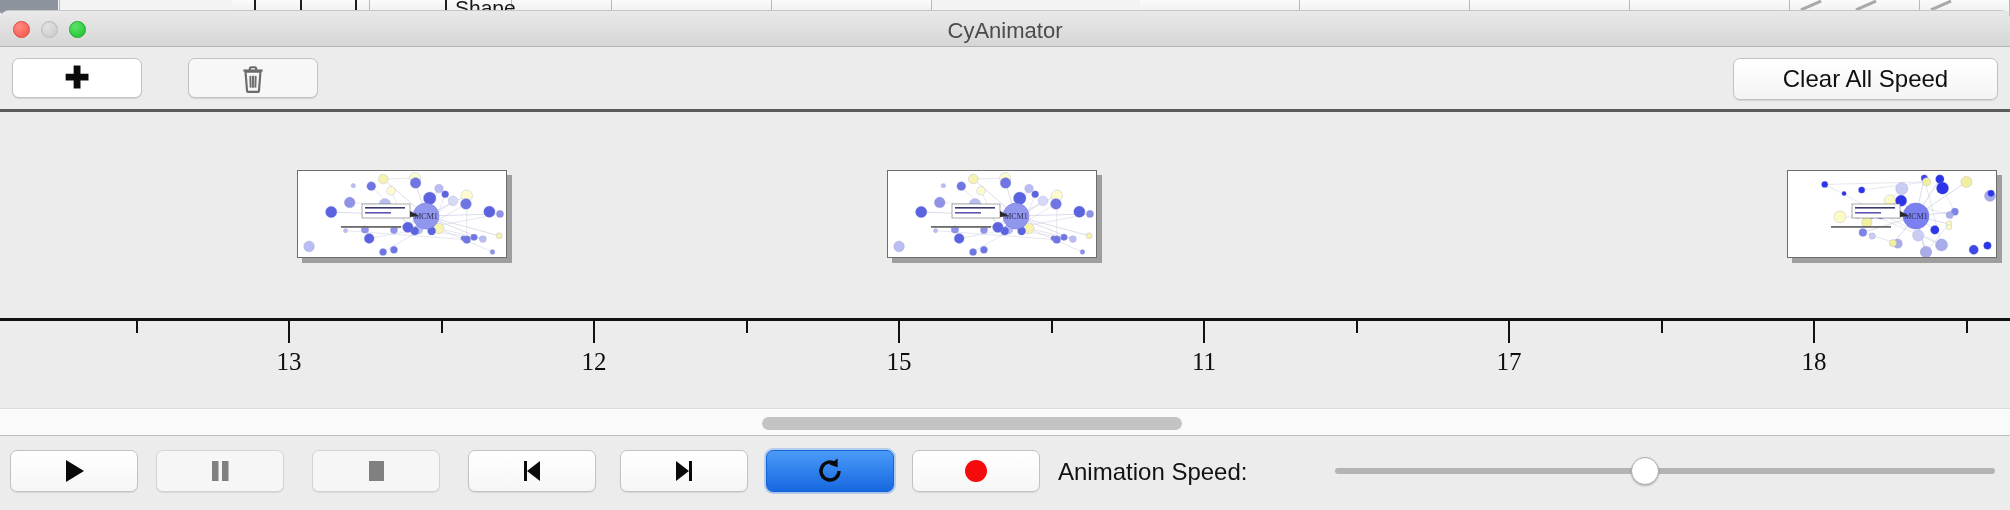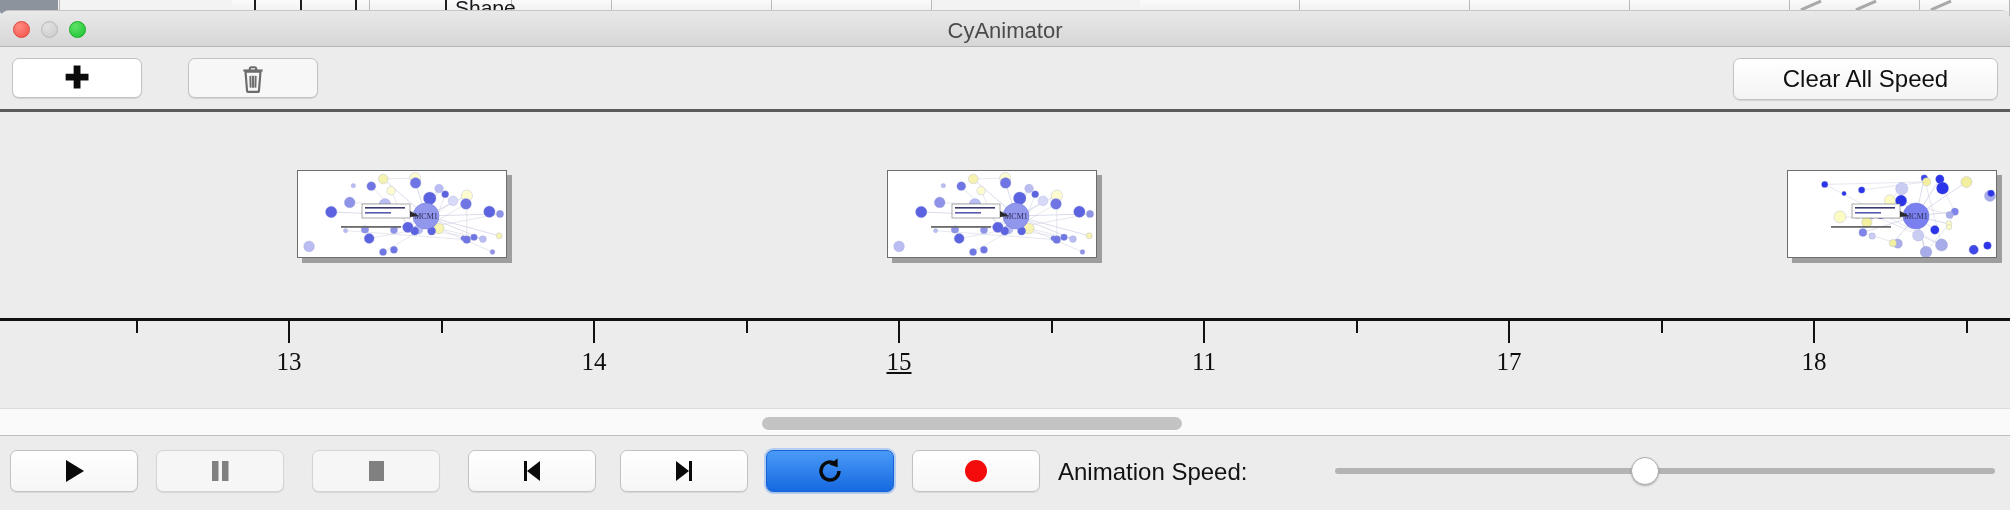--- a/index.html
+++ b/index.html
@@ -495,23 +495,23 @@
           <rect x="43" y="55" width="60" height="1.8" fill="#6b6b6b"></rect>
         </svg>
       </div>
     </div>
 
   <div id="ruler">
     <div id="ruler-line"></div>
   <div class="tick major" style="left: 288px;"></div>
       <div class="tick-label" style="left: 289px;">13</div>
       <div class="tick major" style="left: 593px;"></div>
-      <div class="tick-label" style="left: 594px;">14</div>
+      <div class="tick-label" style="left: 594px;">12</div>
       <div class="tick major" style="left: 898px;"></div>
-      <div class="tick-label" style="left: 899px; text-decoration: underline;">15</div>
+      <div class="tick-label" style="left: 899px;">15</div>
       <div class="tick major" style="left: 1203px;"></div>
       <div class="tick-label" style="left: 1204px;">11</div>
       <div class="tick major" style="left: 1508px;"></div>
       <div class="tick-label" style="left: 1509px;">17</div>
       <div class="tick major" style="left: 1813px;"></div>
       <div class="tick-label" style="left: 1814px;">18</div>
       <div class="tick minor" style="left: 136px;"></div>
       <div class="tick minor" style="left: 441px;"></div>
       <div class="tick minor" style="left: 746px;"></div>
       <div class="tick minor" style="left: 1051px;"></div>

